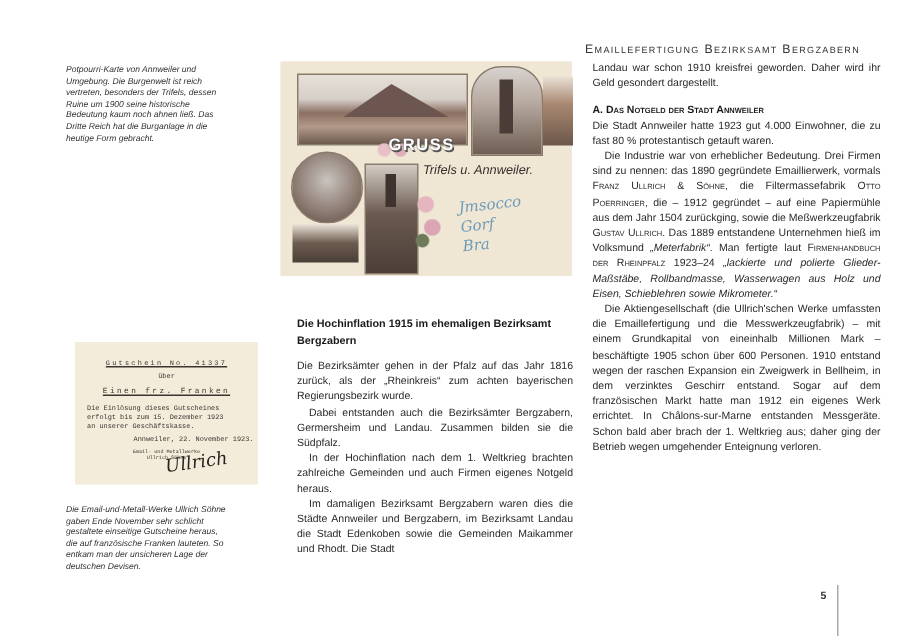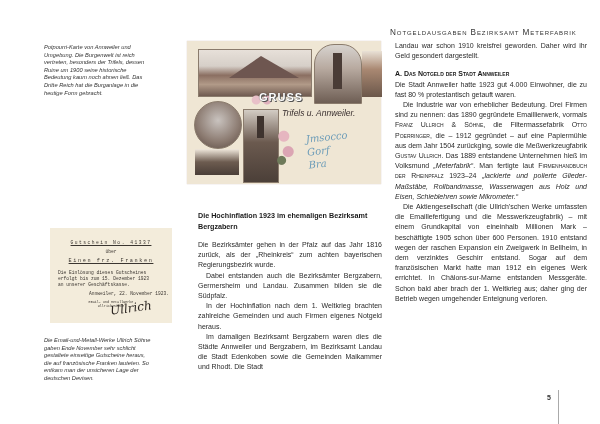--- a/index.html
+++ b/index.html
@@ -66,21 +66,21 @@
   .col p { margin: 0; }
   .col p.indent { text-indent: 8px; }
   .sec-head { font-weight: bold; font-variant: small-caps; color: #1a1a1a; margin-top: 8px !important; }
   .sc { font-variant: small-caps; }
   .page-num { position: absolute; left: 547px; top: 394px; font-size: 7px; font-weight: bold; color: #333; }
   .page-rule { position: absolute; left: 558px; top: 390px; width: 1px; height: 34px; background: #aaa; }
 </style>
 </head>
 <body>
 
-<div class="running-head">Notgeldausgaben Bezirksamt Meterfabrik</div>
+<div class="running-head">Emaillefertigung Bezirksamt Bergzabern</div>
 
 <div class="caption top">Potpourri-Karte von Annweiler und Umgebung. Die Burgenwelt ist reich vertreten, besonders der Trifels, dessen Ruine um 1900 seine historische Bedeutung kaum noch ahnen ließ. Das Dritte Reich hat die Burganlage in die heutige Form gebracht.</div>
 
 <div class="postcard">
   <div class="pc-main">
       <div class="pc-mountain"></div>
     </div>
   <div class="pc-tower">
       <div class="pc-tower-shape"></div>
     </div>
@@ -109,21 +109,21 @@
   <div class="v-line v-left" style="top:48px;">erfolgt bis zum 15. Dezember 1923</div>
   <div class="v-line v-left" style="top:54px;">an unserer Geschäftskasse.</div>
   <div class="v-line" style="top:63px;left:18px;">Annweiler, 22. November 1923.</div>
   <div class="v-line" style="top:72px;font-size:3.4px;line-height:4px;">Email- und Metallwerke</div>
   <div class="v-line" style="top:76px;font-size:3.4px;line-height:4px;">Ullrich Söhne</div>
   <div class="v-sig">Ullrich</div>
 </div>
 
 <div class="caption bottom">Die Email-und-Metall-Werke Ullrich Söhne gaben Ende November sehr schlicht gestaltete einseitige Gutscheine heraus, die auf französische Franken lauteten. So entkam man der unsicheren Lage der deutschen Devisen.</div>
 
-<div class="heading">Die Hochinflation 1923 im ehemaligen Bezirksamt Bergzabern</div>
+<div class="heading">Die Hochinflation 1915 im ehemaligen Bezirksamt Bergzabern</div>
 
 <div class="col mid">
   <p>Die Bezirksämter gehen in der Pfalz auf das Jahr 1816 zurück, als der „Rheinkreis“ zum achten bayerischen Regierungsbezirk wurde.</p>
   <p class="indent">Dabei entstanden auch die Bezirksämter Bergzabern, Germersheim und Landau. Zusammen bilden sie die Südpfalz.</p>
   <p class="indent">In der Hochinflation nach dem 1. Weltkrieg brachten zahlreiche Gemeinden und auch Firmen eigenes Notgeld heraus.</p>
   <p class="indent">Im damaligen Bezirksamt Bergzabern waren dies die Städte Annweiler und Bergzabern, im Bezirksamt Landau die Stadt Edenkoben sowie die Gemeinden Maikammer und Rhodt. Die Stadt</p>
 </div>
 
 <div class="col right">
   <p>Landau war schon 1910 kreisfrei geworden. Daher wird ihr Geld gesondert dargestellt.</p>

